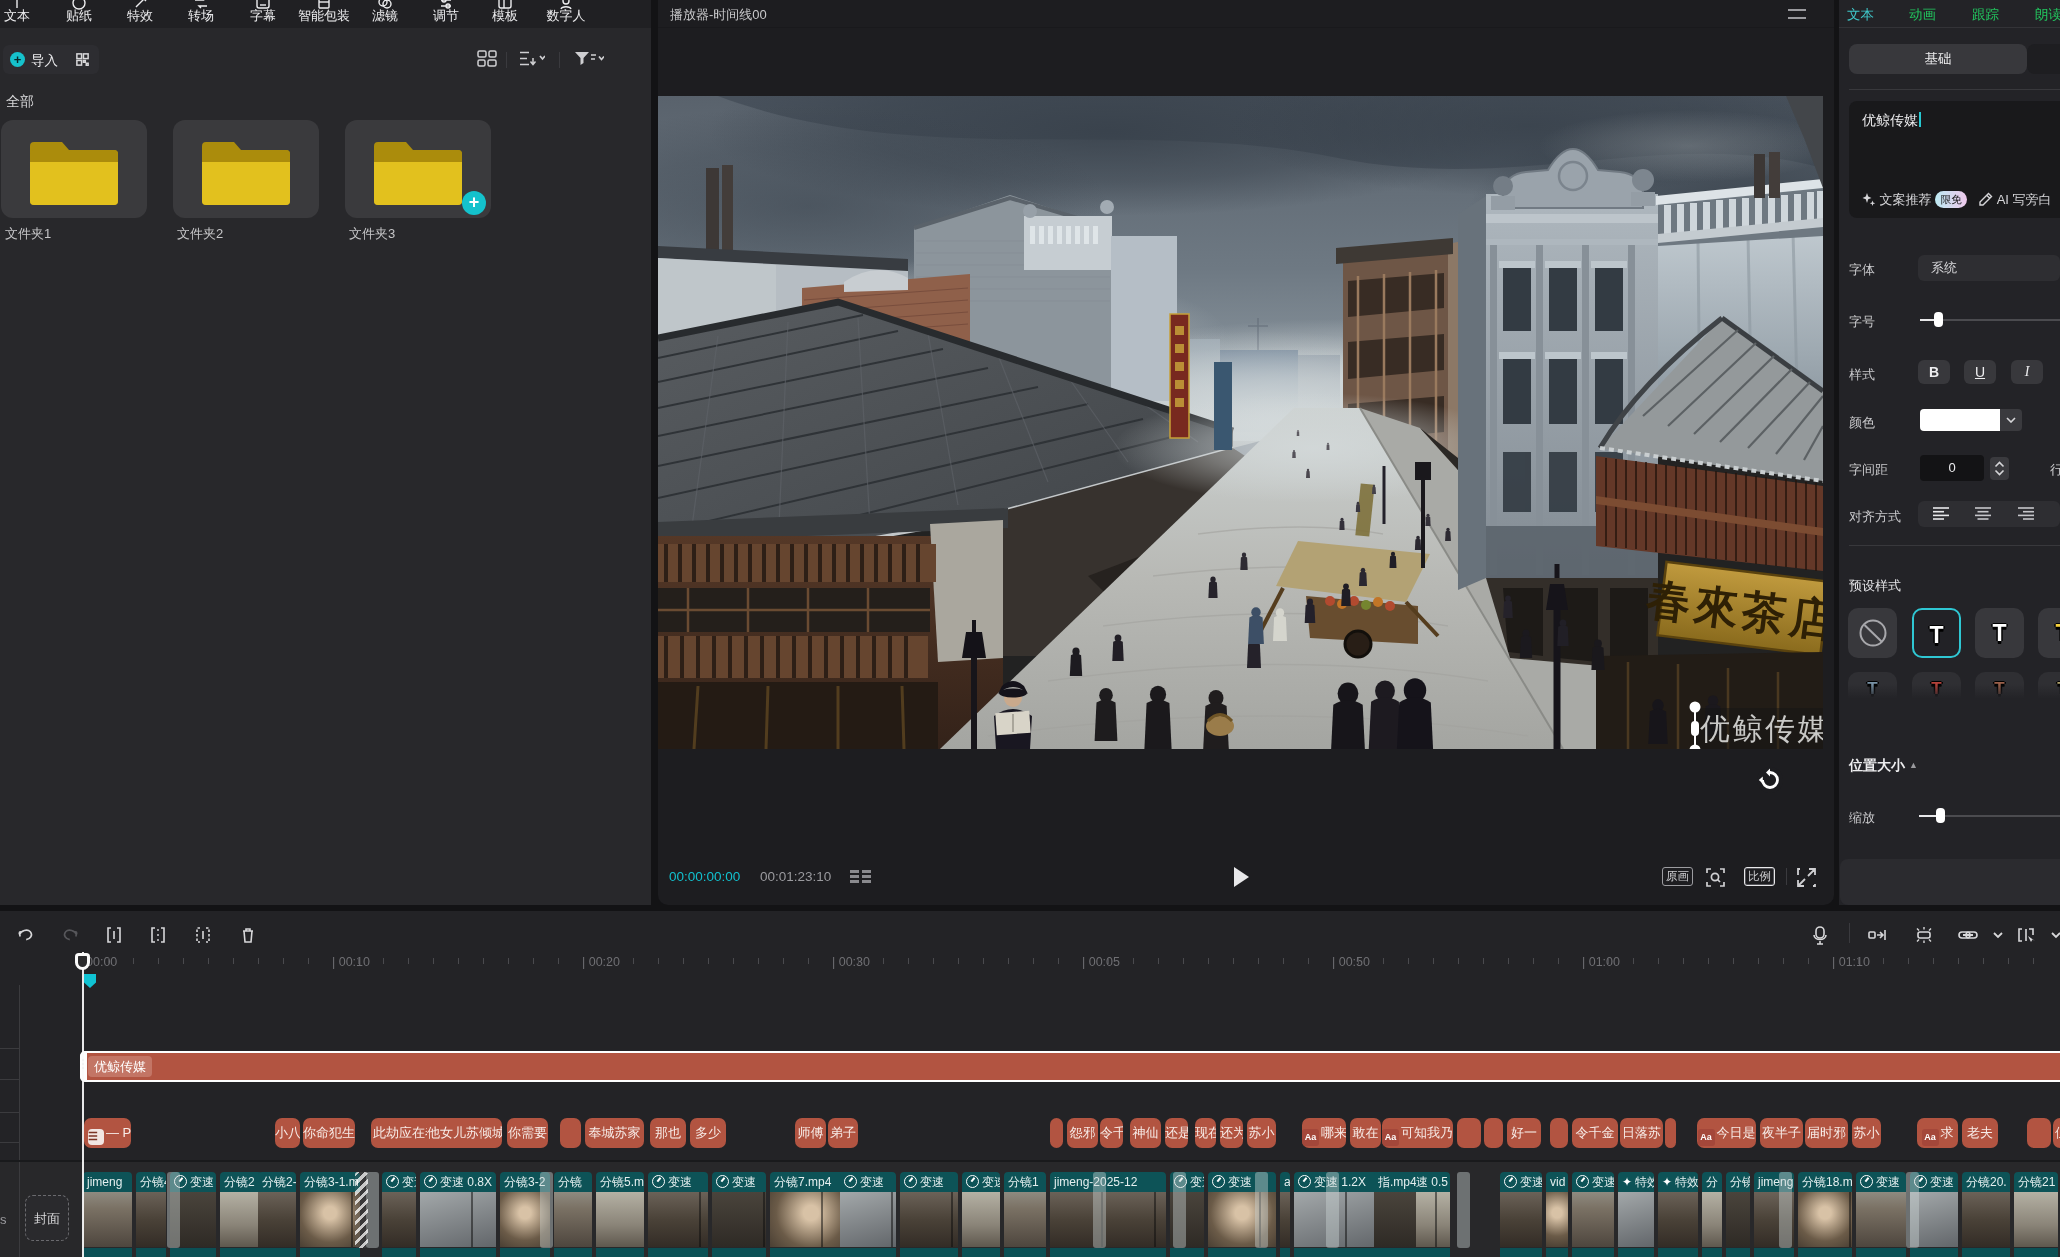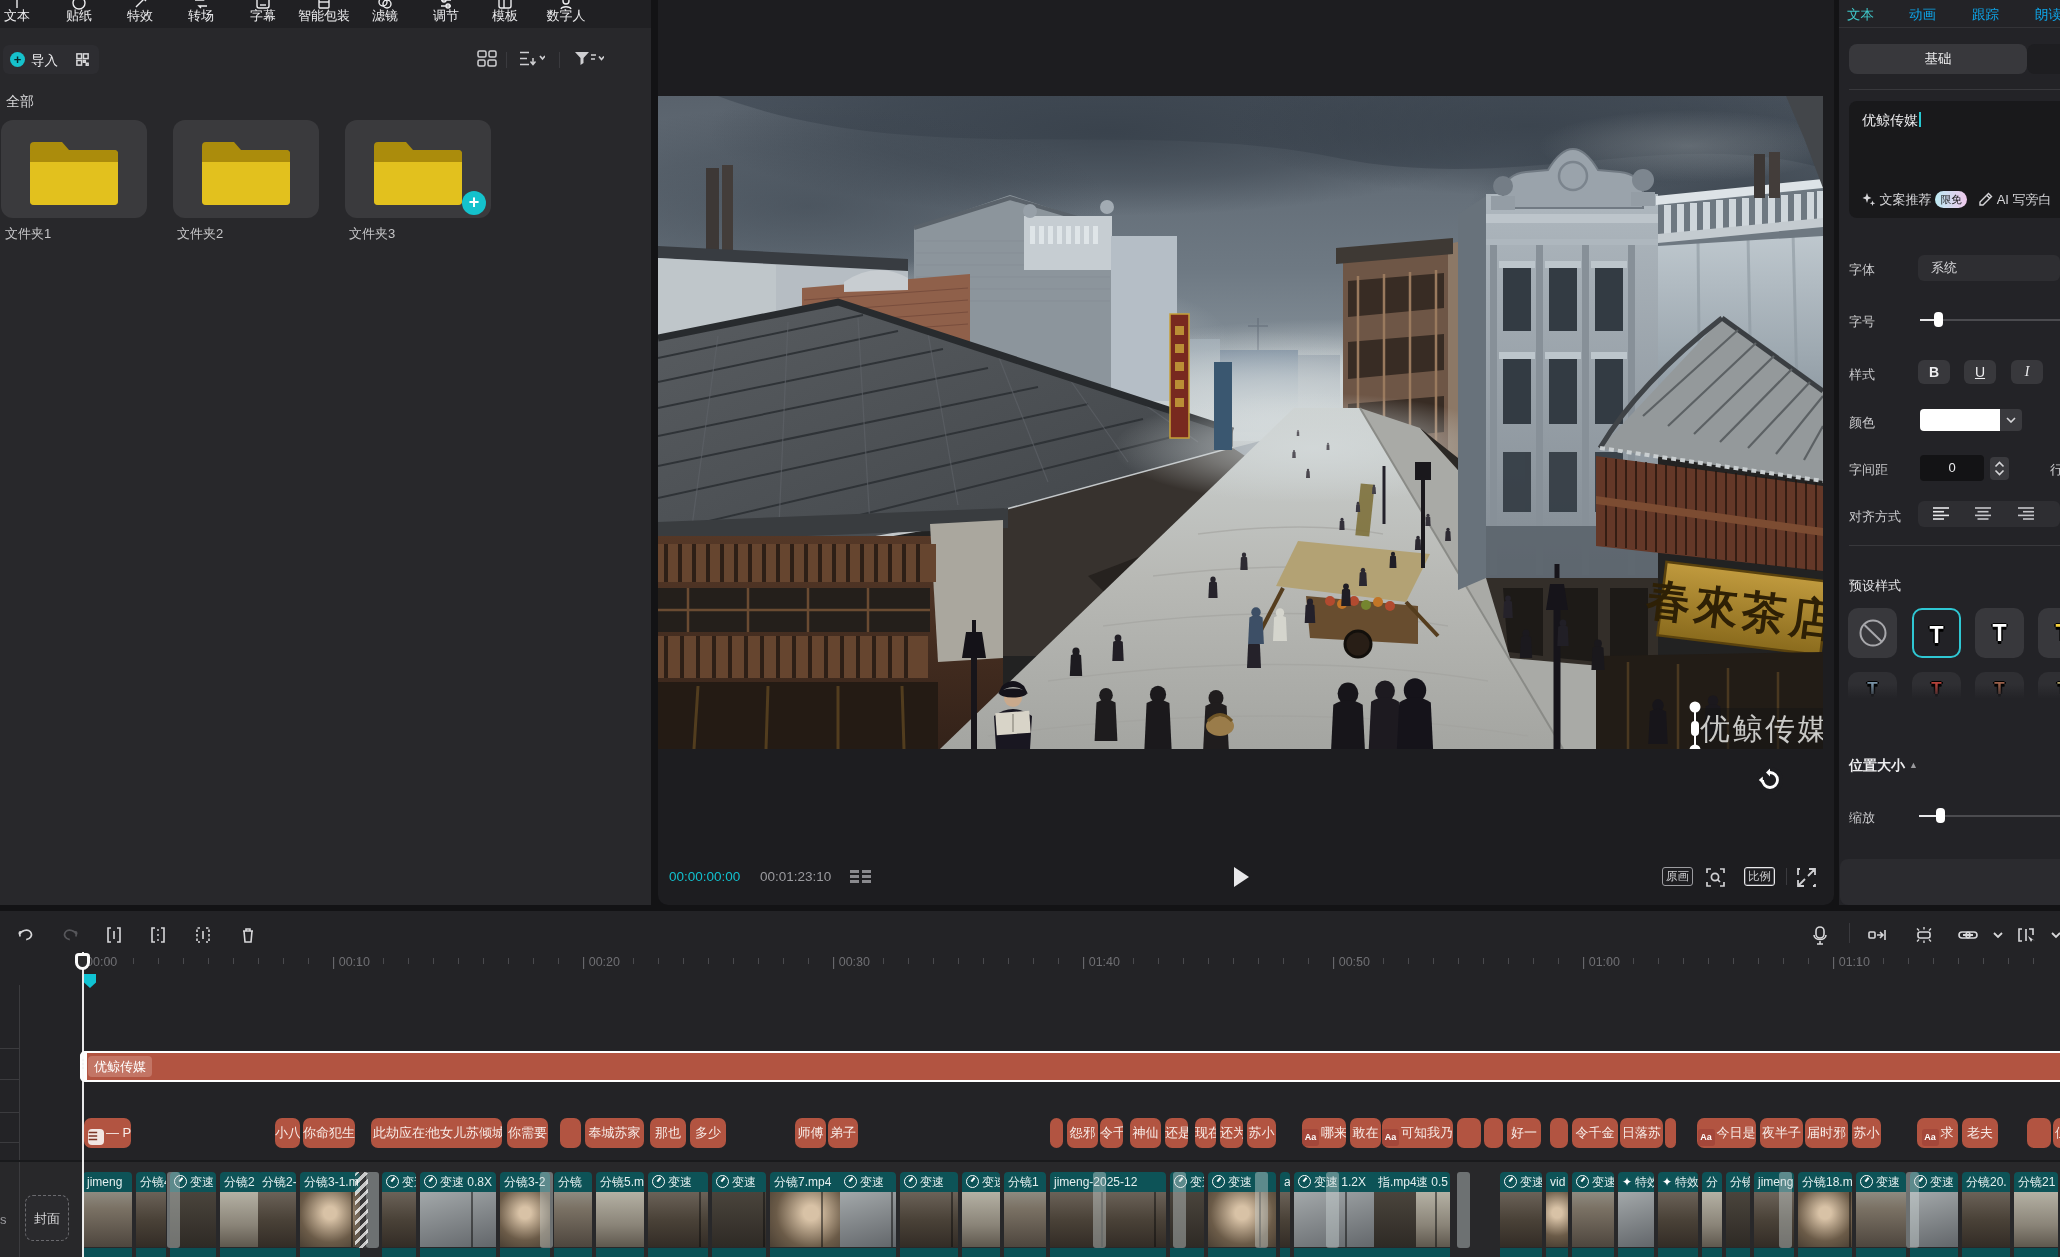--- a/index.html
+++ b/index.html
@@ -36,21 +36,21 @@
 #rotatebtn{position:absolute;left:1098px;top:766px;width:28px;height:28px;}
 #pcontrols{position:absolute;left:0;top:866px;width:100%;height:24px;}
 #pcontrols .tc1{position:absolute;left:11px;top:3px;color:#12c0ce;font-size:13.5px;}
 #pcontrols .tc2{position:absolute;left:102px;top:3px;color:#9a9a9e;font-size:13.5px;}
 #pcontrols .lsicon{position:absolute;left:192px;top:4px;}
 #pcontrols .play{position:absolute;left:576px;top:1px;width:0;height:0;border-left:15px solid #e8e8ea;border-top:10px solid transparent;border-bottom:10px solid transparent;}
 .pbtn{position:absolute;top:1px;height:19px;border:1px solid #9c9ca0;border-radius:3px;color:#cfcfd2;font-size:11.5px;line-height:17px;padding:0 3px;}
 
 #right{position:absolute;left:1839px;top:0;width:221px;height:905px;background:#232327;}
 #rtabs{position:absolute;left:0;top:0;width:100%;height:28px;border-bottom:1px solid #333337;}
-.rtab{position:absolute;top:6px;font-size:13.5px;color:#0ea5e9;white-space:nowrap;}
+.rtab{position:absolute;top:6px;font-size:13.5px;color:#22c55e;white-space:nowrap;}
 #jichu{position:absolute;left:10px;top:44px;width:178px;height:30px;background:#38383c;border-radius:8px;color:#ededef;font-size:13.5px;text-align:center;line-height:30px;}
 .rdiv{position:absolute;left:10px;width:211px;height:1px;background:#38383c;}
 #rtext{position:absolute;left:10px;top:101px;width:211px;height:117px;background:#19191b;border-radius:8px 0 0 8px;}
 #rtext .val{position:absolute;left:13px;top:11px;color:#ededef;font-size:14px;}
 #rtext .cursor{display:inline-block;width:2px;height:15px;background:#27c9d2;vertical-align:-2px;margin-left:1px;}
 #rtext .brow{position:absolute;left:12px;top:90px;width:100%;height:20px;color:#d6d6d9;font-size:13px;}
 .xianmian{display:inline-block;width:32px;height:17px;border-radius:9px;background:linear-gradient(90deg,#bce9f2,#efc9ec);color:#1a1a1c;font-size:10.5px;text-align:center;line-height:17px;vertical-align:1px;}
 .rlabel{position:absolute;left:10px;color:#c9c9cc;font-size:13px;}
 .rselect{position:absolute;left:79px;width:142px;height:26px;background:#2e2e32;border-radius:6px;color:#d6d6d9;font-size:13px;line-height:26px;padding-left:13px;}
 .slidertrack{position:absolute;height:2px;background:#4b4b4f;}
@@ -196,20 +196,24 @@
         <rect x="0" y="29" width="88" height="14" fill="#e2c11e"></rect>
       </svg>
   </div>
   <div id="plusbadge">+</div>
   <div class="flabel" style="left:5px">文件夹1</div>
   <div class="flabel" style="left:177px">文件夹2</div>
   <div class="flabel" style="left:349px">文件夹3</div>
 </div>
 
 <div id="center">
+  <div id="chead">
+      <div class="t">播放器-时间线00</div>
+      <div class="burger"></div>
+    </div>
   <div id="videowrap">
   <svg id="scene" width="1165" height="653" viewBox="0 0 1165 653">
   <defs>
     <linearGradient id="skyg" x1="0" y1="0" x2="0" y2="1">
       <stop offset="0" stop-color="#59626c"></stop>
             <stop offset=".5" stop-color="#6e7983"></stop>
             <stop offset="1" stop-color="#9aa5ad"></stop>
     </linearGradient>
     <linearGradient id="roofg" x1="0" y1="0" x2="1" y2="1">
       <stop offset="0" stop-color="#585c60"></stop>
@@ -892,21 +896,21 @@
       <div class="tlabel" style="left:832px">| 00:30</div>
       <div class="tick" style="left:858px"></div>
       <div class="tick" style="left:883px"></div>
       <div class="tick" style="left:908px"></div>
       <div class="tick" style="left:933px"></div>
       <div class="tick" style="left:958px"></div>
       <div class="tick" style="left:983px"></div>
       <div class="tick" style="left:1008px"></div>
       <div class="tick" style="left:1033px"></div>
       <div class="tick" style="left:1058px"></div>
-      <div class="tlabel" style="left:1082px">| 01:40</div>
+      <div class="tlabel" style="left:1082px">| 00:05</div>
       <div class="tick" style="left:1108px"></div>
       <div class="tick" style="left:1133px"></div>
       <div class="tick" style="left:1158px"></div>
       <div class="tick" style="left:1183px"></div>
       <div class="tick" style="left:1208px"></div>
       <div class="tick" style="left:1233px"></div>
       <div class="tick" style="left:1258px"></div>
       <div class="tick" style="left:1283px"></div>
       <div class="tick" style="left:1308px"></div>
       <div class="tlabel" style="left:1332px">| 00:50</div>

